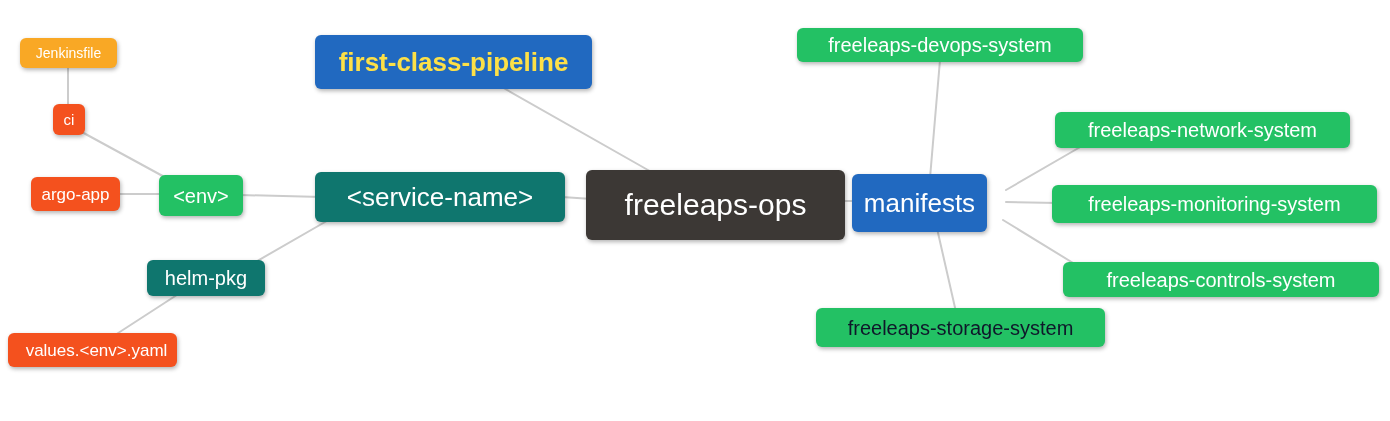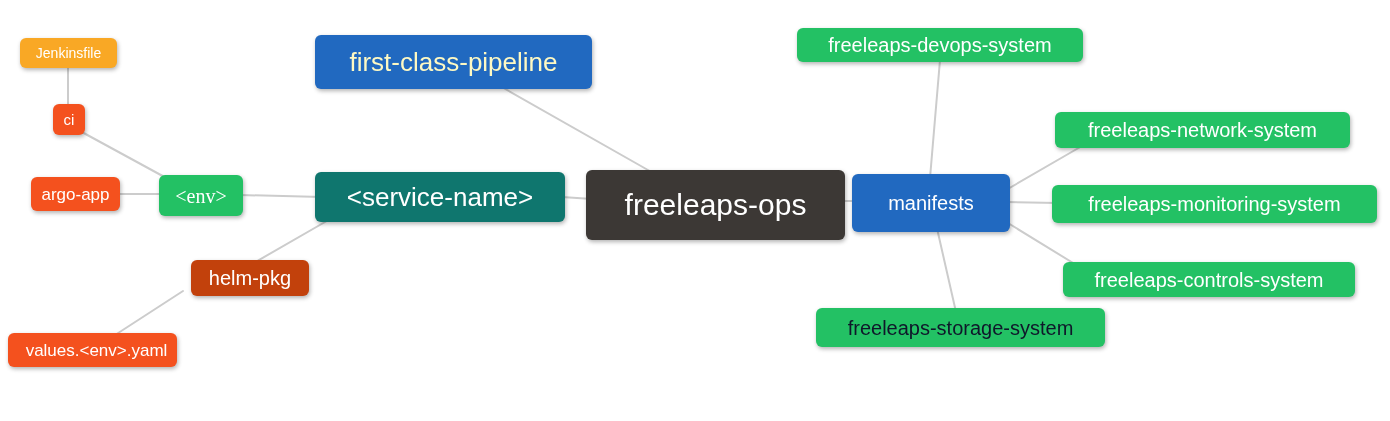--- a/index.html
+++ b/index.html
@@ -65,49 +65,49 @@
 
   <div class="node" style="left: 20px; top: 38px; width: 97px; height: 30px; font-size: 14px; background: rgb(249, 168, 37); color: rgb(255, 255, 255);">
     <span class="node-label">Jenkinsfile</span>
   </div>
   <div class="node" style="left: 53px; top: 104px; width: 32px; height: 31px; font-size: 15px; background: rgb(244, 81, 30); color: rgb(255, 255, 255);">
     <span class="node-label">ci</span>
   </div>
   <div class="node" style="left: 31px; top: 177px; width: 89px; height: 34px; font-size: 17px; background: rgb(244, 81, 30); color: rgb(255, 255, 255);">
     <span class="node-label">argo-app</span>
   </div>
-  <div class="node" style="left: 159px; top: 175px; width: 84px; height: 41px; font-size: 20px; background: rgb(35, 193, 100); color: rgb(255, 255, 255); font-family: Liberation Serif, serif;">
+  <div class="node" style="left: 159px; top: 175px; width: 84px; height: 41px; font-size: 20px; background: rgb(35, 193, 100); color: rgb(255, 255, 255);">
     <span class="node-label">&lt;env&gt;</span>
   </div>
-  <div class="node" style="left: 147px; top: 260px; width: 118px; height: 36px; font-size: 20px; background: #c2410c; color: rgb(255, 255, 255); margin-left: 44px;">
+  <div class="node" style="left: 147px; top: 260px; width: 118px; height: 36px; font-size: 20px; background: #0f766e; color: rgb(255, 255, 255);">
     <span class="node-label">helm-pkg</span>
   </div>
   <div class="node" style="left: 8px; top: 333px; width: 169px; height: 34px; font-size: 17px; background: rgb(244, 81, 30); color: rgb(255, 255, 255); padding-left: 8px;">
     <span class="node-label">values.&lt;env&gt;.yaml</span>
   </div>
-  <div class="node" style="left: 315px; top: 35px; width: 277px; height: 54px; font-size: 26px; background: rgb(33, 105, 192); color: #fef9c3;">
+  <div class="node" style="left: 315px; top: 35px; width: 277px; height: 54px; font-size: 26px; background: rgb(33, 105, 192); color: #fde047; font-weight: bold;">
     <span class="node-label">first-class-pipeline</span>
   </div>
   <div class="node" style="left: 315px; top: 172px; width: 250px; height: 50px; font-size: 26px; background: #0f766e; color: rgb(255, 255, 255);">
     <span class="node-label">&lt;service-name&gt;</span>
   </div>
   <div class="node" style="left: 586px; top: 170px; width: 259px; height: 70px; font-size: 30px; background: rgb(60, 56, 53); color: rgb(255, 255, 255);">
     <span class="node-label">freeleaps-ops</span>
   </div>
-  <div class="node" style="left: 852px; top: 174px; width: 158px; height: 58px; font-size: 20px; background: rgb(33, 105, 192); color: rgb(255, 255, 255);">
+  <div class="node" style="left: 852px; top: 174px; width: 135px; height: 58px; font-size: 26px; background: rgb(33, 105, 192); color: rgb(255, 255, 255);">
     <span class="node-label">manifests</span>
   </div>
   <div class="node" style="left: 797px; top: 28px; width: 286px; height: 34px; font-size: 20px; background: rgb(35, 193, 100); color: rgb(255, 255, 255);">
     <span class="node-label">freeleaps-devops-system</span>
   </div>
   <div class="node" style="left: 1055px; top: 112px; width: 295px; height: 36px; font-size: 20px; background: rgb(35, 193, 100); color: rgb(255, 255, 255);">
     <span class="node-label">freeleaps-network-system</span>
   </div>
   <div class="node" style="left: 1052px; top: 185px; width: 325px; height: 38px; font-size: 20px; background: rgb(35, 193, 100); color: rgb(255, 255, 255);">
     <span class="node-label">freeleaps-monitoring-system</span>
   </div>
-  <div class="node" style="left: 1063px; top: 262px; width: 292px; height: 35px; font-size: 20px; background: rgb(35, 193, 100); color: rgb(255, 255, 255);">
+  <div class="node" style="left: 1063px; top: 262px; width: 316px; height: 35px; font-size: 20px; background: rgb(35, 193, 100); color: rgb(255, 255, 255);">
     <span class="node-label">freeleaps-controls-system</span>
   </div>
   <div class="node" style="left: 816px; top: 308px; width: 289px; height: 39px; font-size: 20px; background: rgb(35, 193, 100); color: #0f172a;">
     <span class="node-label">freeleaps-storage-system</span>
   </div>
 </div>
 
 </body></html>

